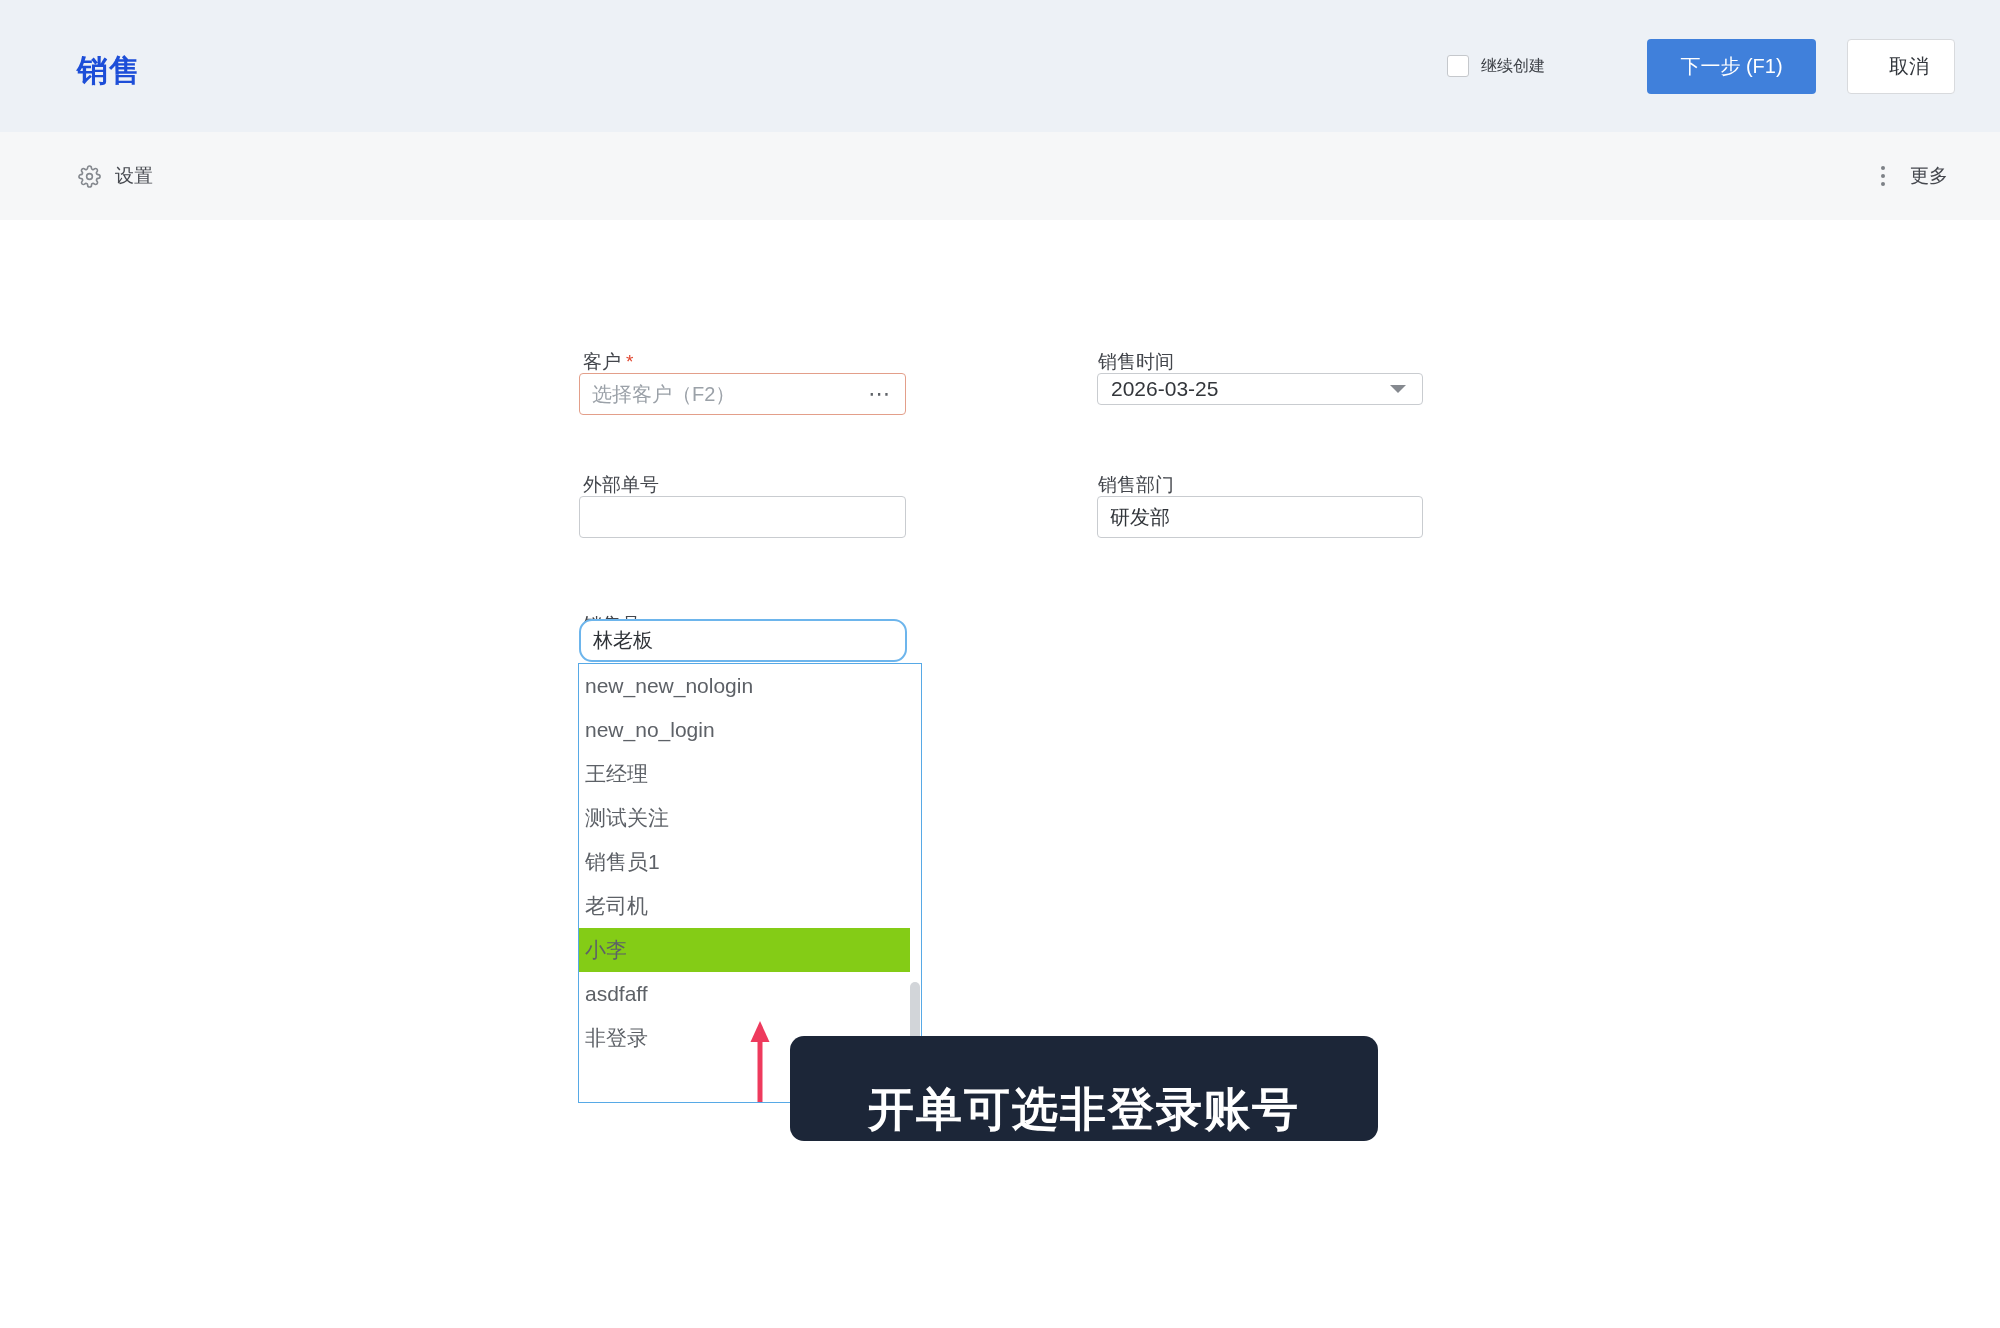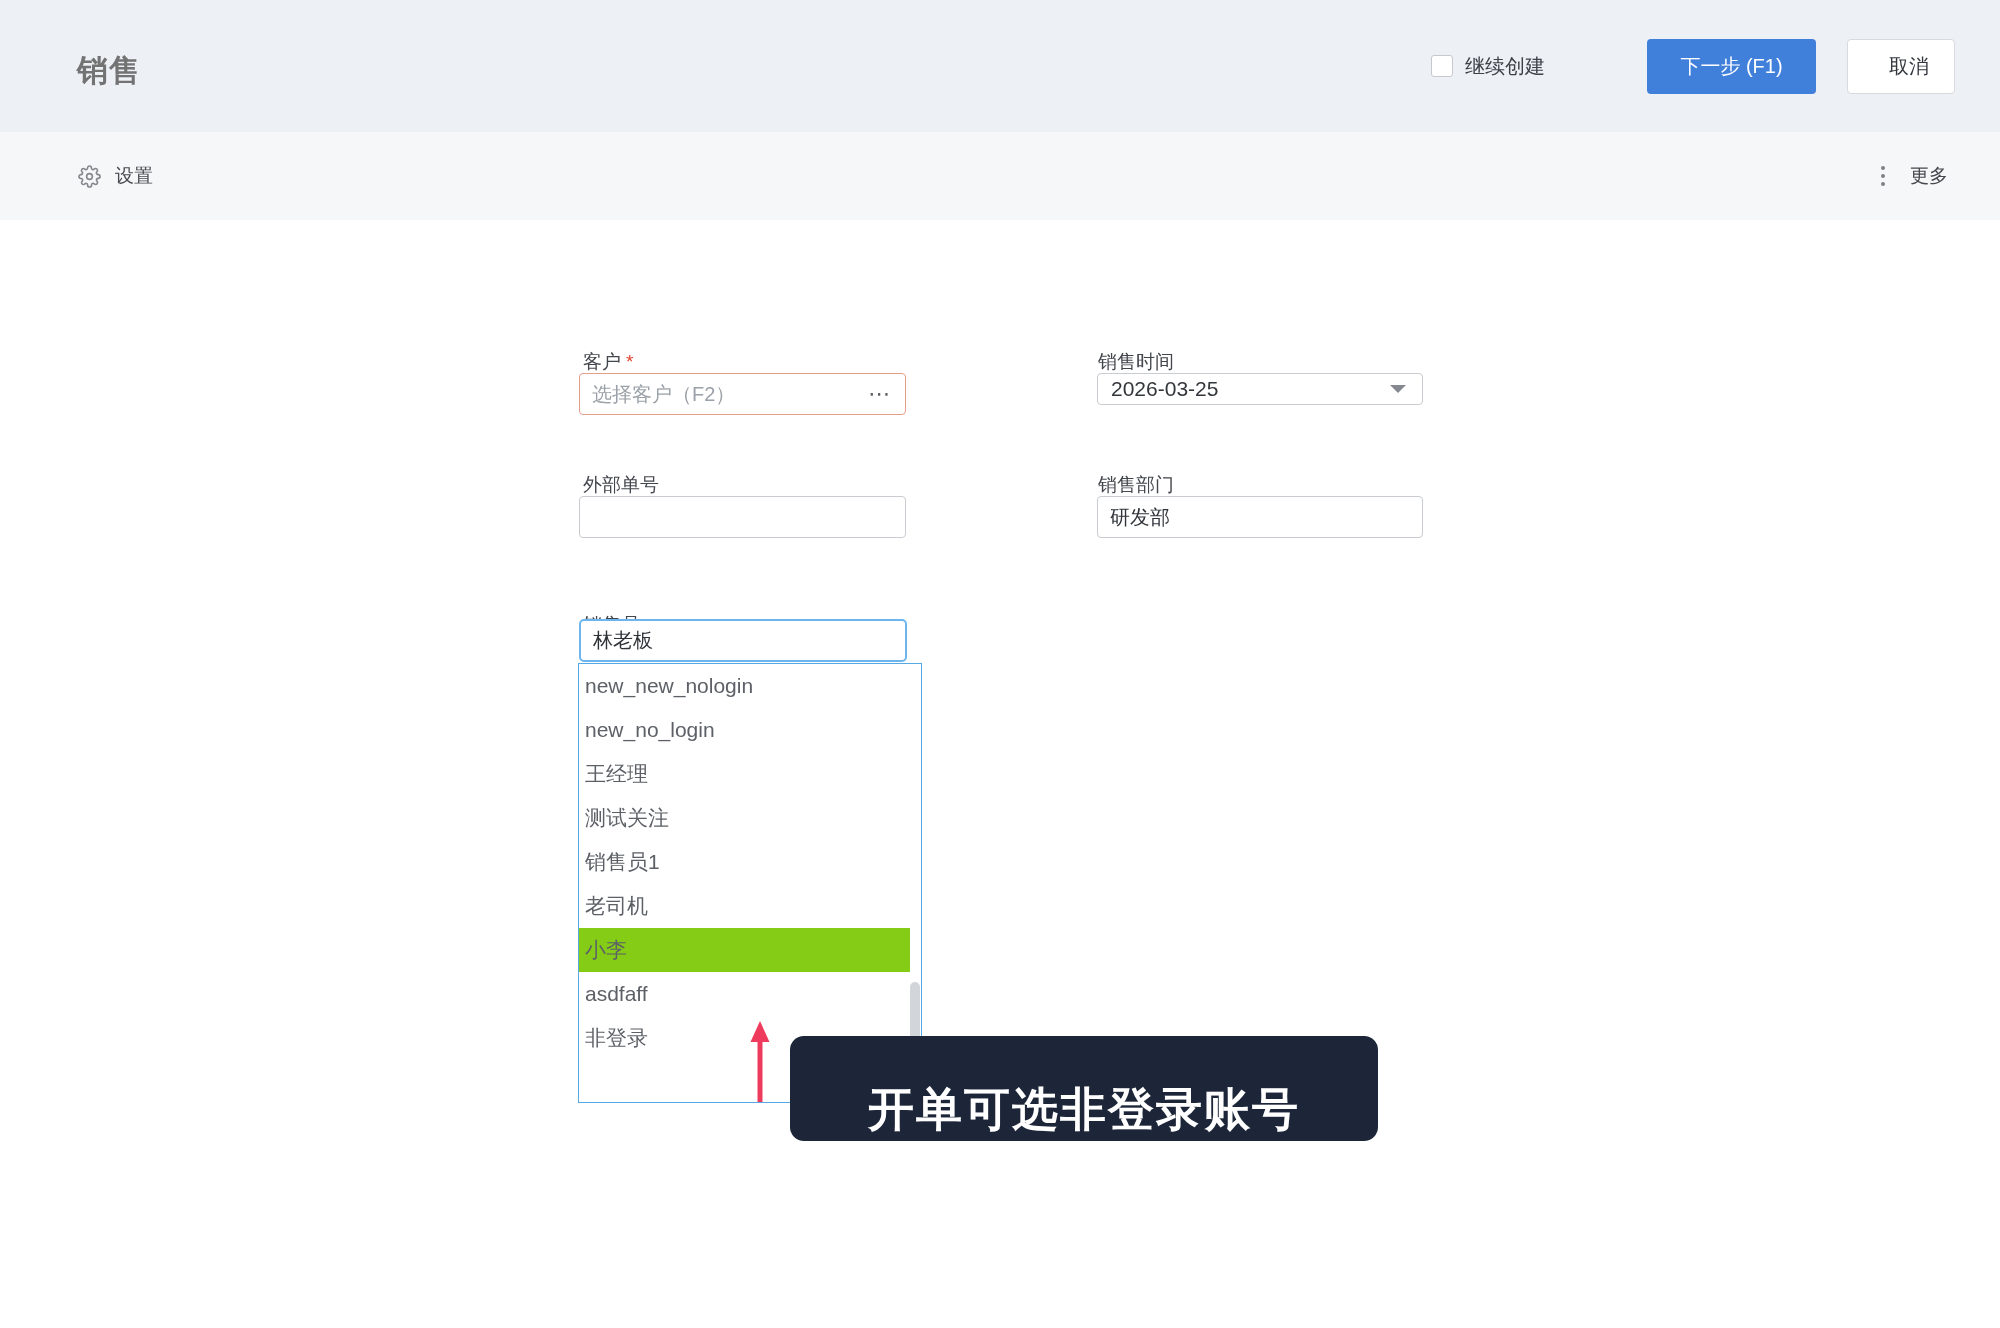--- a/index.html
+++ b/index.html
@@ -12,31 +12,31 @@
     color: #33363b;
   }
 
   
   .header {
     position: absolute; left: 0; top: 0; width: 2000px; height: 132px;
     background: #edf1f6;
   }
   .page-title {
     position: absolute; left: 77px; top: 50px;
-    font-size: 31px; font-weight: 600; color: #737373; letter-spacing: 1px;
+    font-size: 31px; font-weight: 600; color: #1d4ed8; letter-spacing: 1px;
   }
   .hdr-right {
     position: absolute; right: 45px; top: 0; height: 132px;
     display: flex; align-items: center;
   }
   .chk-box {
     width: 22px; height: 22px; background: #ffffff;
     border: 1px solid #c5c8cc; border-radius: 3px;
   }
-  .chk-label { font-size: 20px; color: #3e4248; margin-left: 12px; }
+  .chk-label { font-size: 16px; color: #3e4248; margin-left: 12px; }
   .btn-primary {
     width: 169px; height: 55px; margin-left: 102px;
     background: #4080db; color: #ffffff; border: none; border-radius: 4px;
     font-size: 20px; font-family: inherit; cursor: pointer;
   }
   .btn-plain {
     width: 108px; height: 55px; margin-left: 31px;
     background: #ffffff; color: #33373d; border: 1px solid #d8dadd; border-radius: 4px;
     font-size: 20px; font-family: inherit; cursor: pointer; padding-left: 16px;
   }
@@ -80,21 +80,21 @@
     width: 0; height: 0; margin-right: 16px;
     border-left: 8px solid transparent; border-right: 8px solid transparent;
     border-top: 8px solid #85898f;
   }
 
   .box-external { left: 579px; top: 496px; width: 327px; height: 42px; }
   .box-dept { left: 1097px; top: 496px; width: 326px; height: 42px; }
 
   .box-salesperson {
     left: 579px; top: 619px; width: 328px; height: 43px;
-    border: 2px solid #6db5ec; border-radius: 5px; justify-content: flex-end;
+    border: 2px solid #6db5ec; border-radius: 13px; justify-content: flex-end;
   }
 
   
   .dropdown {
     position: absolute; left: 578px; top: 663px; width: 344px; height: 440px;
     background: #ffffff; border: 1px solid #57a9e6; z-index: 5;
   }
   .dd-item {
     height: 44px; line-height: 44px; padding-left: 6px;
     font-size: 21px; color: #5d6167; white-space: nowrap; overflow: hidden;

